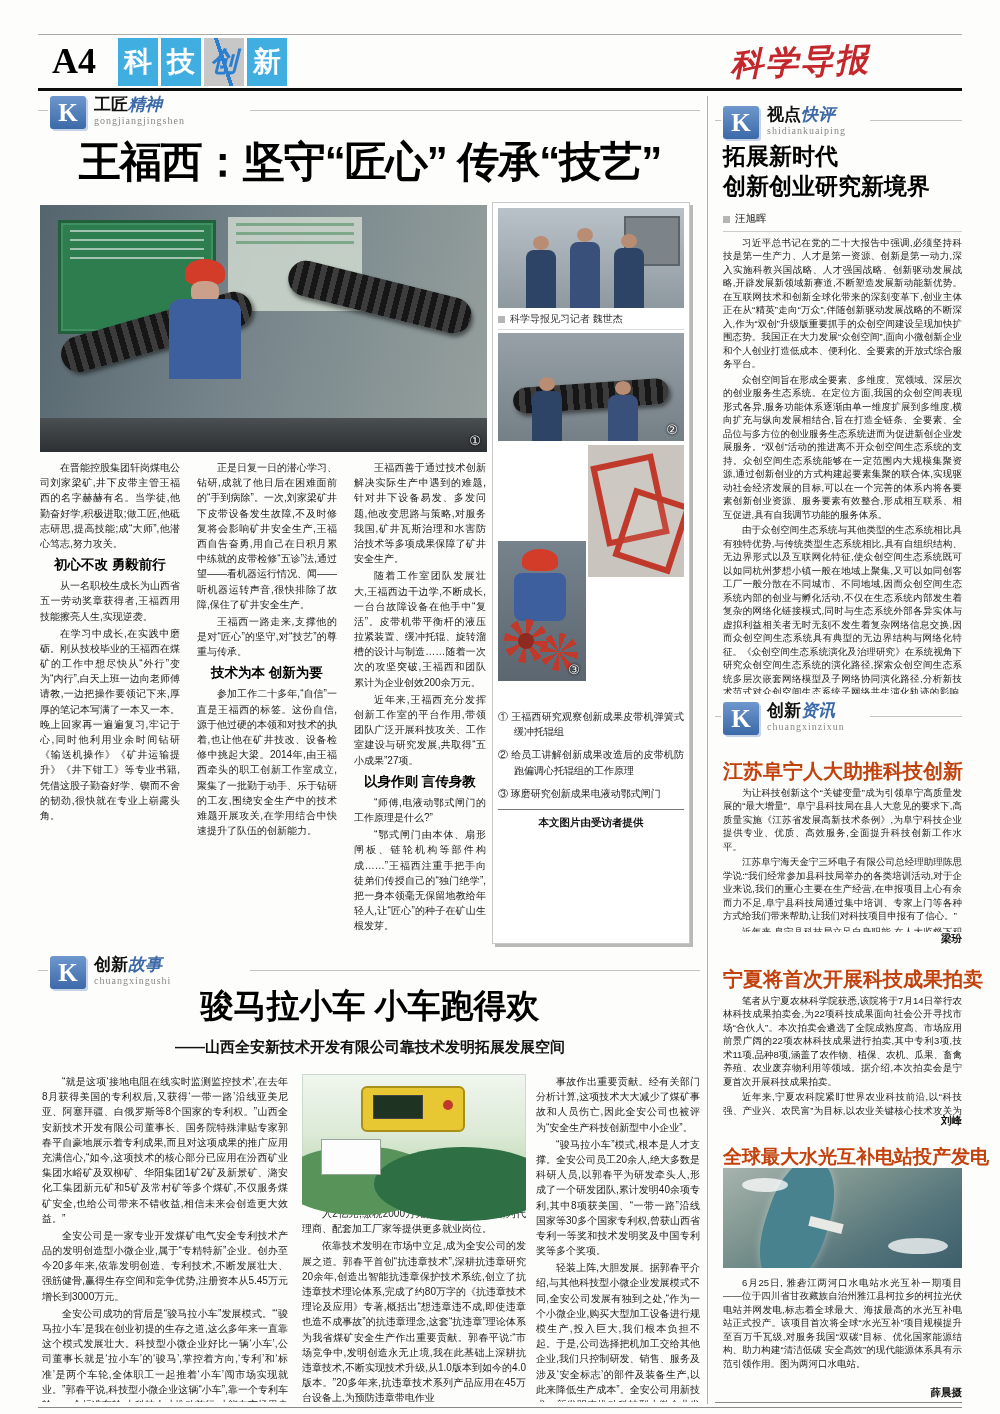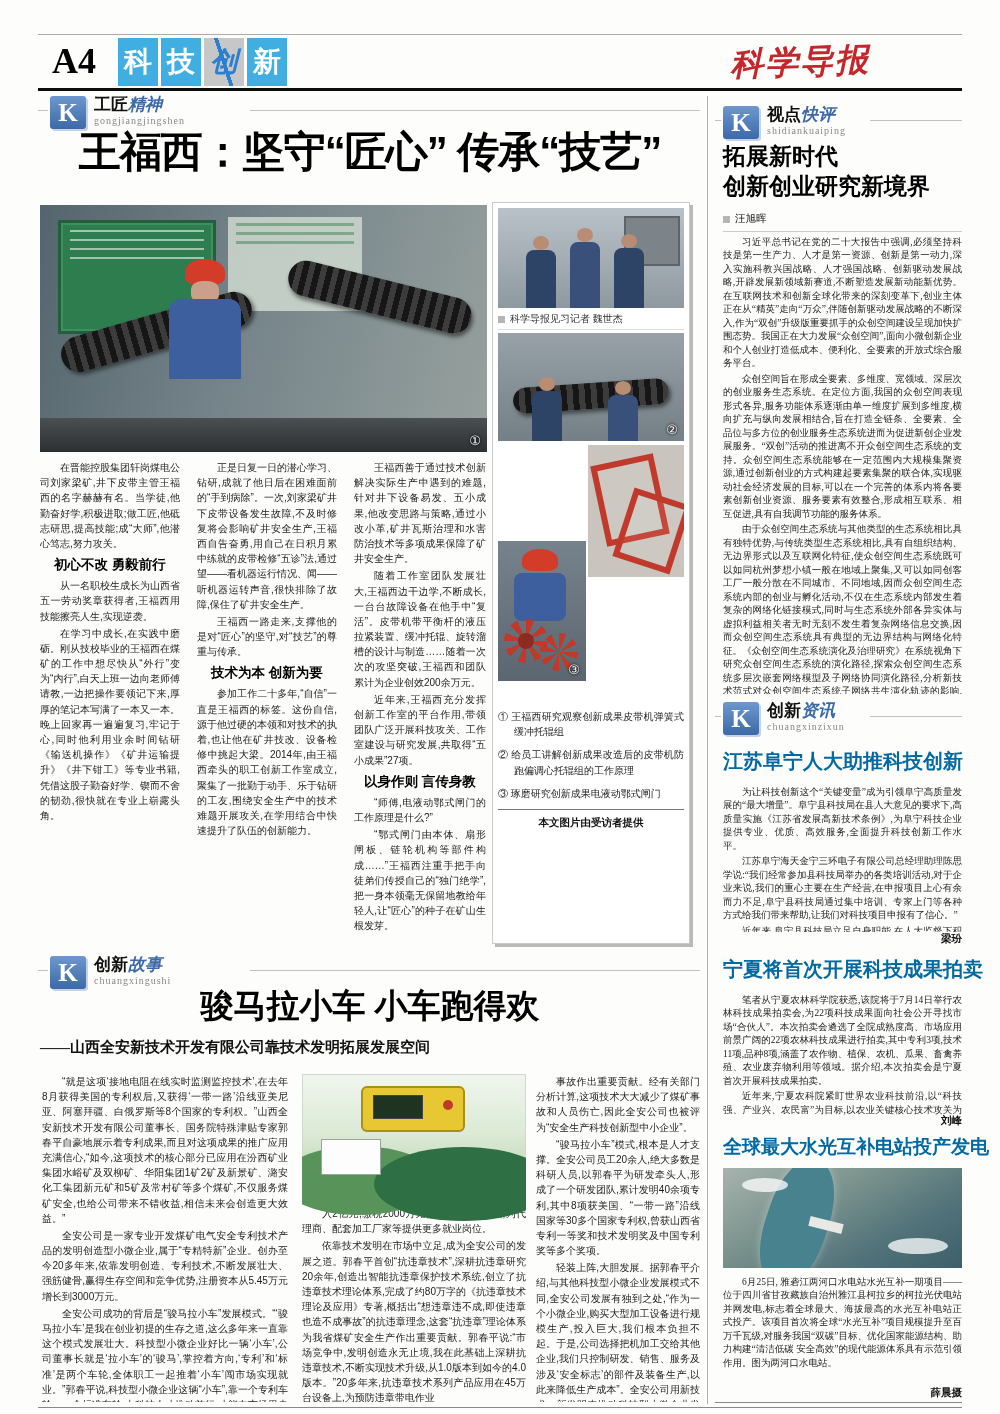--- a/index.html
+++ b/index.html
@@ -25,34 +25,34 @@
   .topline{position:absolute;left:38px;top:34px;width:924px;height:1px;background:#aaa;}
   
   .seclabel{position:absolute;display:flex;gap:8px;align-items:flex-start;}
   .kbox{width:36px;height:33px;background:linear-gradient(180deg,#6d97cd,#3c69a8);color:#fff;
         font-family:"Liberation Serif",serif;font-weight:700;font-size:25px;line-height:33px;
         text-align:center;border-radius:3px;box-shadow:2px 2px 0 #c6d3e6;}
   .seczh{font-size:17px;font-weight:700;color:#101010;line-height:1.1;white-space:nowrap;}
   .seczh .blue{color:#3c69a8;font-family:"Liberation Serif",serif;font-style:italic;}
   .secpy{font-size:10px;color:#888;letter-spacing:1px;font-family:"Liberation Serif",serif;}
   
-  .mainhead{position:absolute;left:40px;top:124px;width:660px;text-align:center;
+  .mainhead{position:absolute;left:40px;top:134px;width:660px;text-align:center;
         font-size:42px;font-weight:900;letter-spacing:-1px;color:#000;white-space:nowrap;}
   .storyhead{position:absolute;left:40px;top:984px;width:660px;text-align:center;
         font-size:33px;font-weight:900;color:#000;}
-  .storysub{position:absolute;left:40px;top:1038px;width:660px;text-align:left;
-        font-size:15px;font-weight:700;color:#111;font-family:Liberation Serif, serif;}
+  .storysub{position:absolute;left:40px;top:1038px;width:660px;text-align:center;
+        font-size:15px;font-weight:700;color:#111;}
   .vphead{position:absolute;left:723px;top:142px;width:239px;font-size:23px;font-weight:800;
         line-height:1.3;color:#000;}
-  .h3head{position:absolute;font-size:20px;font-weight:800;color:#0369a1;white-space:nowrap;}
+  .h3head{position:absolute;font-size:20px;font-weight:800;color:#c2410c;white-space:nowrap;margin-top:10px;}
   .sub{text-align:center;font-size:13.5px;font-weight:800;margin:5px 0 4px;color:#000;}
   
   .txtcol{position:absolute;overflow:hidden;}
   .body{font-size:10px;line-height:1.52;text-align:justify;text-indent:2em;margin:0 0 2px;color:#1c1c1c;}
-  .serifbody .body{font-family:Liberation Serif, serif;font-size:9.5px;line-height:1.42;color:#222;}
+  .serifbody .body{font-family:Liberation Sans, sans-serif;font-size:9.5px;line-height:1.42;color:#222;}
   .author{font-size:10.5px;font-weight:700;text-align:right;margin:2px 0 0;color:#111;}
   .authrow{position:absolute;font-size:10.5px;color:#111;border-bottom:1px solid #ccc;
         padding-bottom:5px;display:flex;gap:5px;align-items:center;}
   .credit{font-size:10px;color:#333;border-bottom:1px solid #ddd;padding:4px 0 3px;
         display:flex;gap:5px;align-items:center;}
   
   .photo{position:relative;overflow:hidden;}
   .badge{position:absolute;right:6px;bottom:4px;color:#fff;font-size:13px;
         text-shadow:0 0 3px #000,0 0 2px #000;z-index:5;}
   .photobox{position:absolute;left:492px;top:202px;width:198px;height:742px;background:#fff;
@@ -199,21 +199,21 @@
       <p class="body">从一名职校生成长为山西省五一劳动奖章获得者,王福西用技能擦亮人生,实现逆袭。</p>
       <p class="body">在学习中成长,在实践中磨砺。刚从技校毕业的王福西在煤矿的工作中想尽快从“外行”变为“内行”,白天上班一边向老师傅请教,一边把操作要领记下来,厚厚的笔记本写满了一本又一本。晚上回家再一遍遍复习,牢记于心,同时他利用业余时间钻研《输送机操作》《矿井运输提升》《井下钳工》等专业书籍,凭借这股子勤奋好学、锲而不舍的韧劲,很快就在专业上崭露头角。</p>
     </div>
   <div class="txtcol" style="left:197px;top:460px;width:140px;height:486px;">
       <p class="body">正是日复一日的潜心学习、钻研,成就了他日后在困难面前的“手到病除”。一次,刘家梁矿井下皮带设备发生故障,不及时修复将会影响矿井安全生产,王福西自告奋勇,用自己在日积月累中练就的皮带检修“五诊”法,通过望——看机器运行情况、闻——听机器运转声音,很快排除了故障,保住了矿井安全生产。</p>
       <p class="body">王福西一路走来,支撑他的是对“匠心”的坚守,对“技艺”的尊重与传承。</p>
       <h4 class="sub">技术为本 创新为要</h4>
       <p class="body">参加工作二十多年,“自信”一直是王福西的标签。这份自信,源于他过硬的本领和对技术的执着,也让他在矿井技改、设备检修中挑起大梁。2014年,由王福西牵头的职工创新工作室成立,聚集了一批勤于动手、乐于钻研的工友,围绕安全生产中的技术难题开展攻关,在学用结合中快速提升了队伍的创新能力。</p>
     </div>
   <div class="txtcol" style="left:354px;top:460px;width:132px;height:486px;">
-      <p class="body">王福西善于通过技术创新解决实际生产中遇到的难题,针对井下设备易发、五小成果,他改变思路与策略,通过小改小革,矿井瓦斯治理和水害防治技术等多项成果保障了矿井安全生产。</p>
+      <p class="body">王福西善于通过技术创新解决实际生产中遇到的难题,针对井下设备易发、多发问题,他改变思路与策略,对服务我国,矿井瓦斯治理和水害防治技术等多项成果保障了矿井安全生产。</p>
       <p class="body">随着工作室团队发展壮大,王福西边干边学,不断成长,一台台故障设备在他手中“复活”。皮带机带平衡杆的液压拉紧装置、缓冲托辊、旋转溜槽的设计与制造……随着一次次的攻坚突破,王福西和团队累计为企业创效200余万元。</p>
       <p class="body">近年来,王福西充分发挥创新工作室的平台作用,带领团队广泛开展科技攻关、工作室建设与研究发展,共取得“五小成果”27项。</p>
       <h4 class="sub">以身作则 言传身教</h4>
       <p class="body">“师傅,电液动鄂式闸门的工作原理是什么?”</p>
       <p class="body">“鄂式闸门由本体、扇形闸板、链轮机构等部件构成……”王福西注重手把手向徒弟们传授自己的“独门绝学”,把一身本领毫无保留地教给年轻人,让“匠心”的种子在矿山生根发芽。</p>
     </div>
 
   <div class="seclabel" style="left:50px;top:956px;">
     <div class="kbox">K</div>
     <div>

